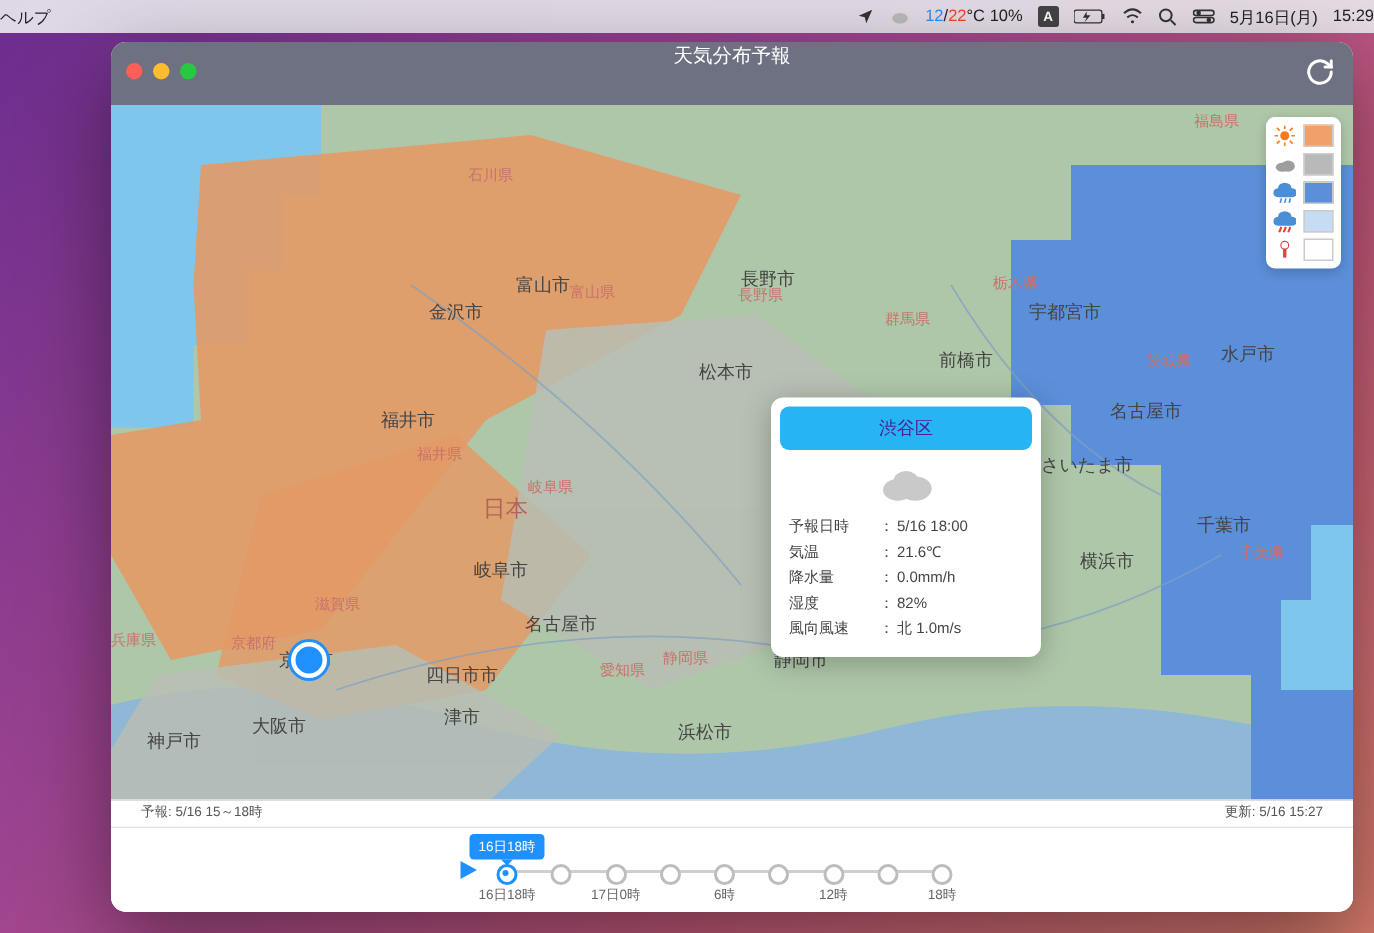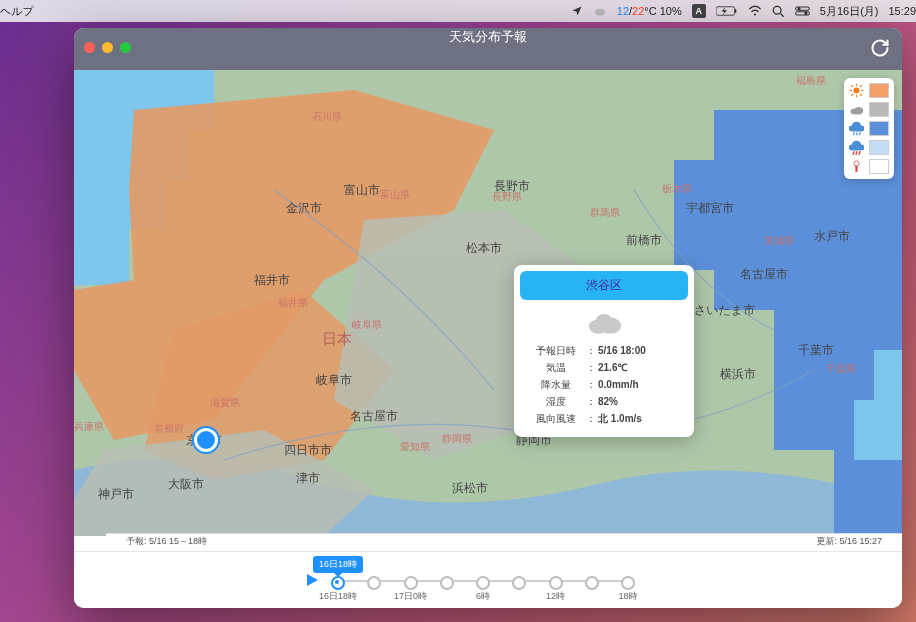--- a/index.html
+++ b/index.html
@@ -29,25 +29,25 @@
   .legend{position:absolute;right:8px;top:8px;background:#fff;border-radius:6px;padding:5px;display:flex;flex-direction:column;gap:4px;box-shadow:0 2px 8px rgba(0,0,0,.2);}
   .legend .row{display:flex;align-items:center;gap:5px;}
   .legend .ico{width:15px;height:15px;display:flex;align-items:center;justify-content:center;}
   .legend .sw{width:18px;height:13px;border:1px solid #ccc;}
   
   .popup{position:absolute;left:440px;top:195px;width:180px;background:#fff;border-radius:8px;box-shadow:0 4px 20px rgba(0,0,0,.25);overflow:hidden;}
   .popup .hdr{background:#26b4f5;color:#4c1d95;text-align:center;padding:6px 0;font-size:12px;border-radius:6px;margin:6px;}
   .popup .cloud{text-align:center;padding:4px 0 2px;}
   .popup .tbl{padding:0 12px 10px;font-size:10px;color:#444;}
   .popup .tbl .r{display:flex;line-height:1.7;}
-  .popup .tbl .k{width:60px;text-align:center;}
+  .popup .tbl .k{width:60px;}
   .popup .tbl .c{width:12px;}
-  .popup .tbl .v{flex:1;font-weight:bold;}
-  
-  .status{position:absolute;left:0;right:0;bottom:56px;height:16px;background:#fff;border-top:1px solid #ddd;font-size:9px;color:#555;display:flex;justify-content:space-between;padding:1px 20px;margin-left:32px;}
+  .popup .tbl .v{flex:1;}
+  
+  .status{position:absolute;left:0;right:0;bottom:56px;height:16px;background:#fff;border-top:1px solid #ddd;font-size:9px;color:#555;display:flex;justify-content:space-between;padding:1px 20px;}
   
   .timeline{position:absolute;left:0;right:0;bottom:0;height:56px;background:#fff;border-top:1px solid #e5e5e5;}
   .playbtn{position:absolute;left:230px;top:20px;cursor:pointer;}
   .track{position:absolute;left:264px;top:28px;width:290px;height:2px;background:#cfcfcf;}
   .tick{position:absolute;top:-4px;width:10px;height:10px;border-radius:50%;background:#fff;border:2px solid #bdbdbd;transform:translateX(-50%);}
   .tick.active{border-color:#1e90ff;}
   .tick.active::after{content:"";position:absolute;left:2px;top:2px;width:4px;height:4px;border-radius:50%;background:#1e90ff;}
   .ticklabel{position:absolute;top:38px;font-size:9px;color:#666;transform:translateX(-50%);white-space:nowrap;}
   .bubble{position:absolute;top:4px;transform:translateX(-50%);background:#1e90ff;color:#fff;font-size:9px;padding:2px 6px;border-radius:3px;white-space:nowrap;}
   .bubble::after{content:"";position:absolute;left:50%;bottom:-4px;margin-left:-4px;border:4px solid transparent;border-top-color:#1e90ff;border-bottom:none;}

